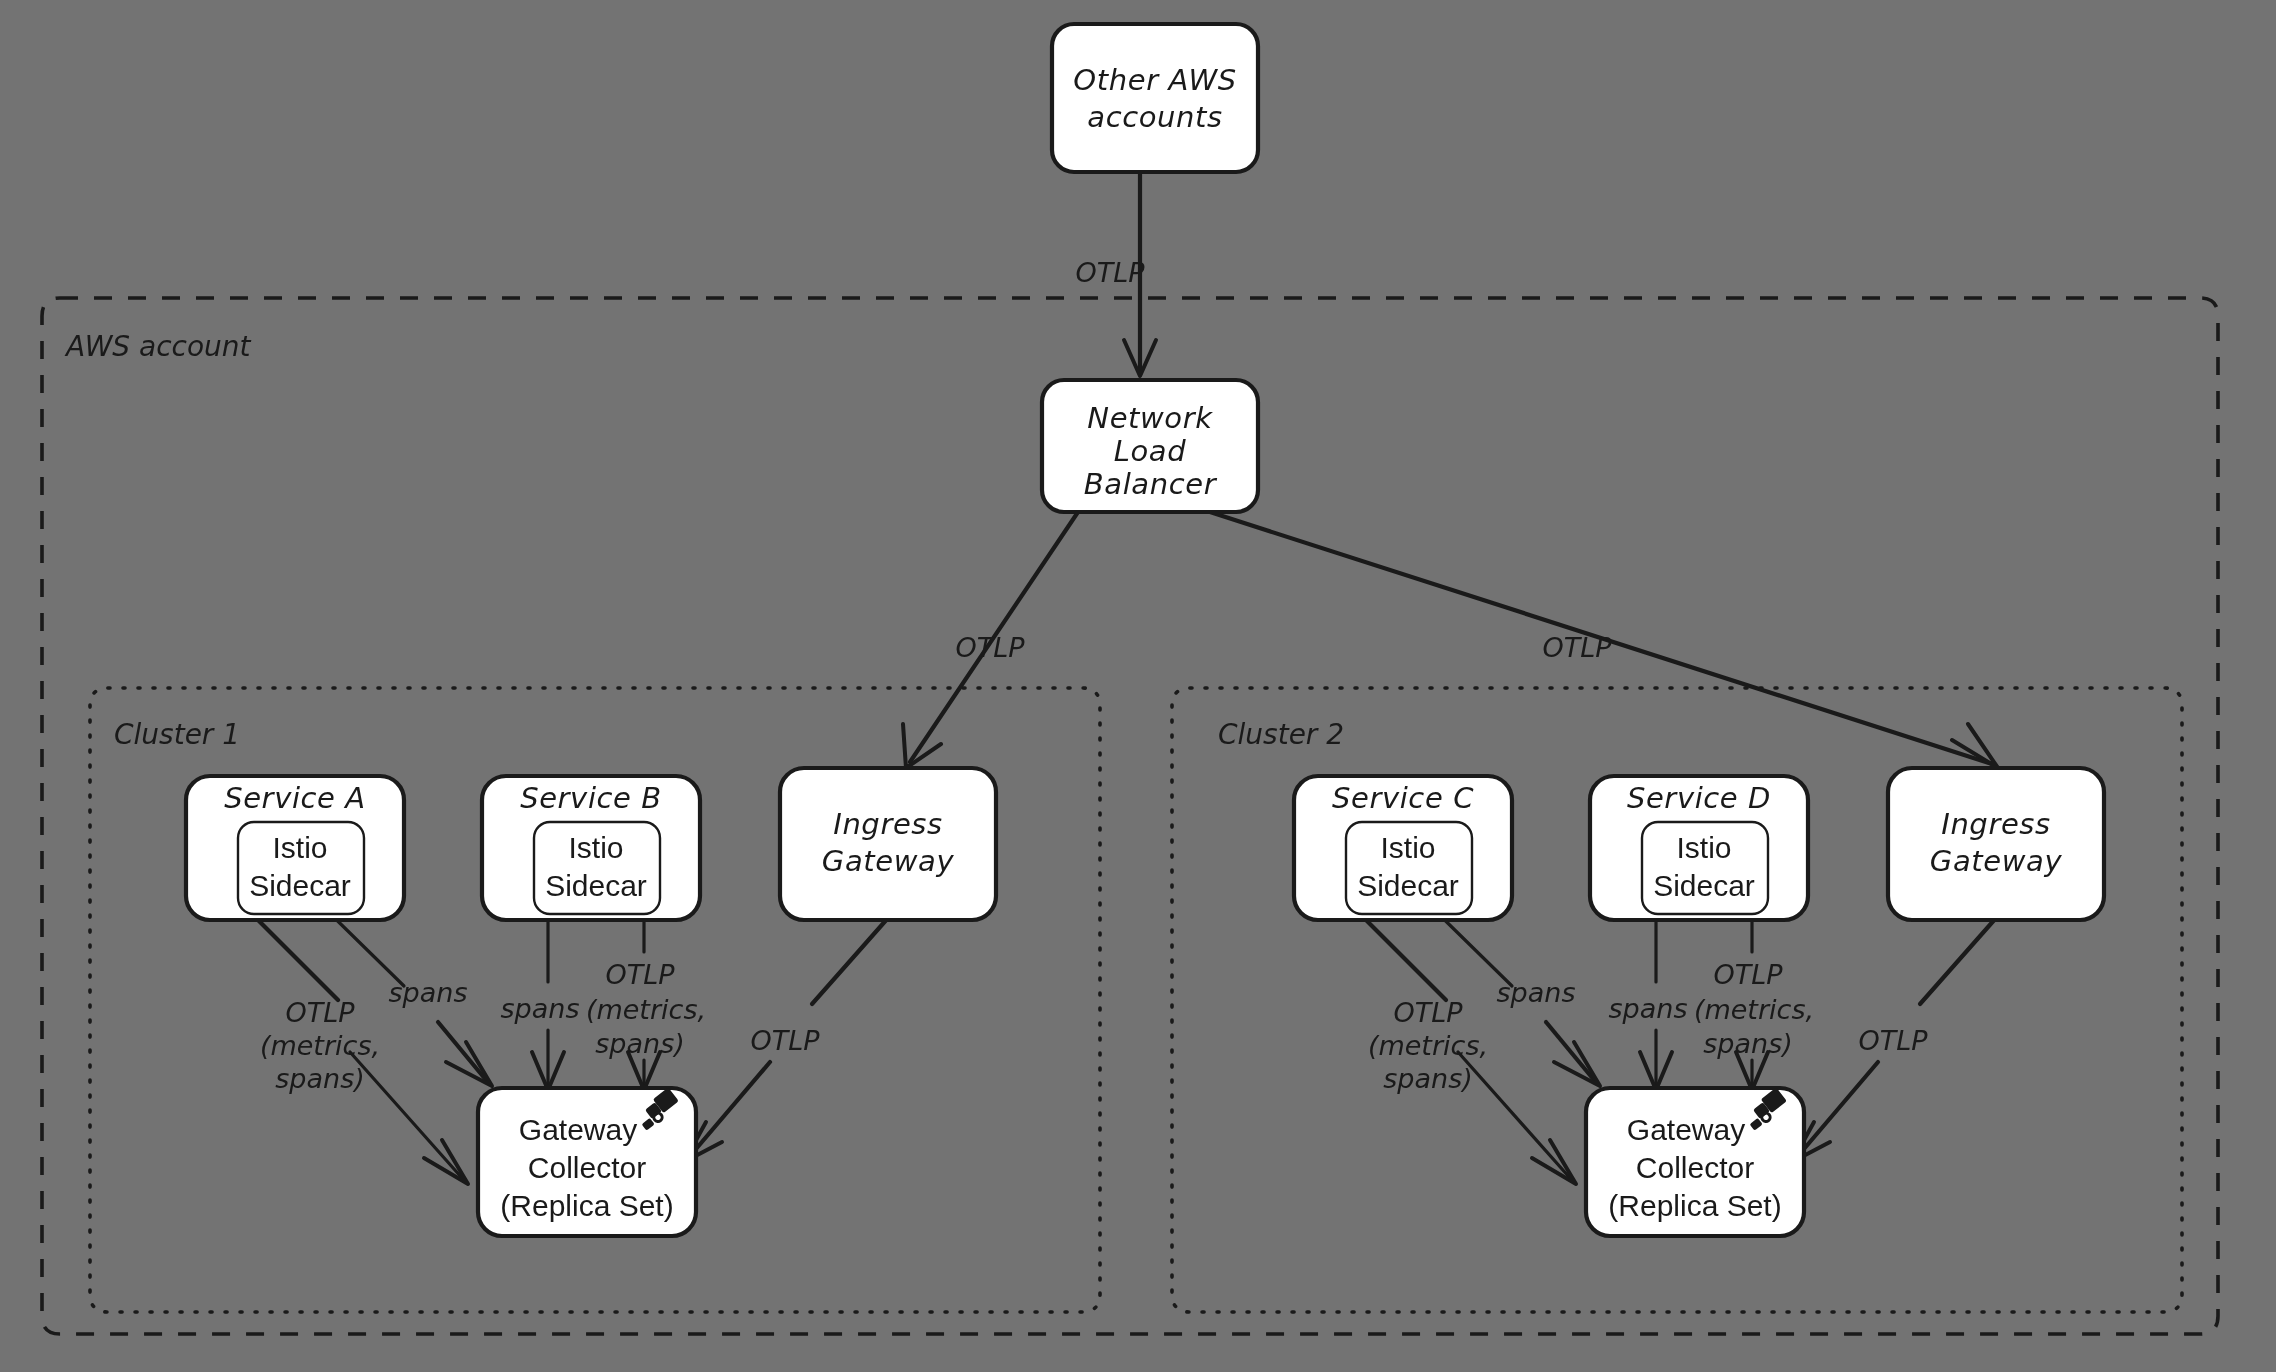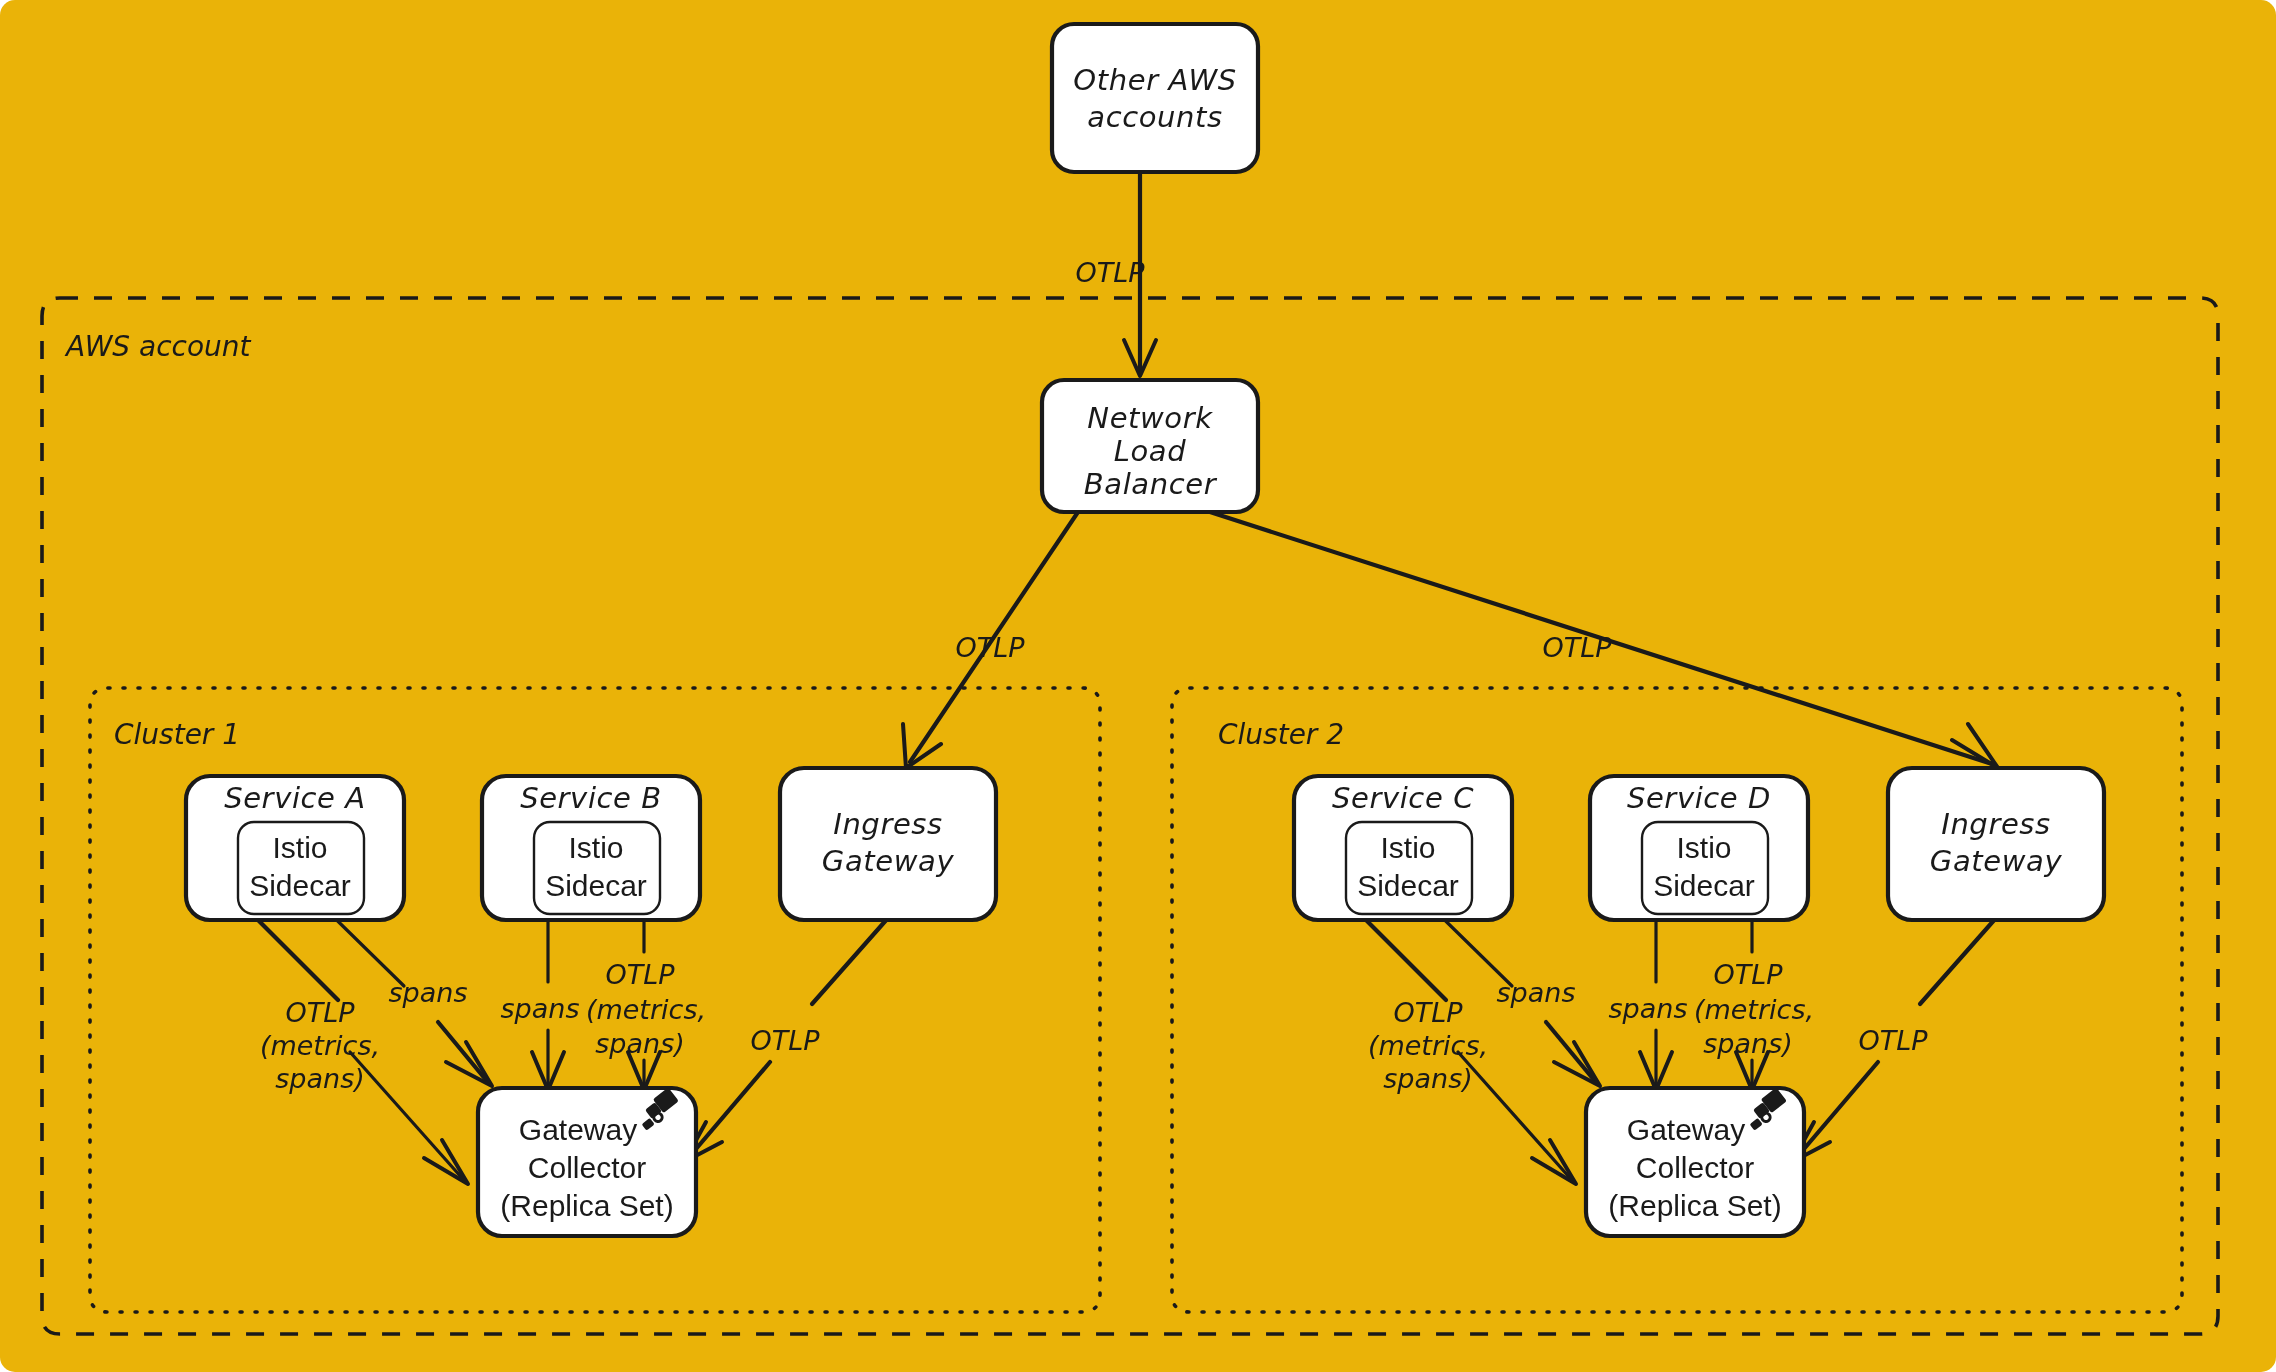--- a/index.html
+++ b/index.html
@@ -4,24 +4,23 @@
 <style>
   html, body {
     margin: 0;
     padding: 0;
     background: #ffffff;
   }
   #canvas {
     position: relative;
     width: 2276px;
     height: 1372px;
-    background: #eab308;
+    background: #737373;
     overflow: hidden;
     font-family: "DejaVu Sans", sans-serif;
-    border-radius: 15px;
   }
   svg.layer {
     position: absolute;
     top: 0;
     left: 0;
     width: 2276px;
     height: 1372px;
   }
   .node-box {
     fill: #ffffff;

